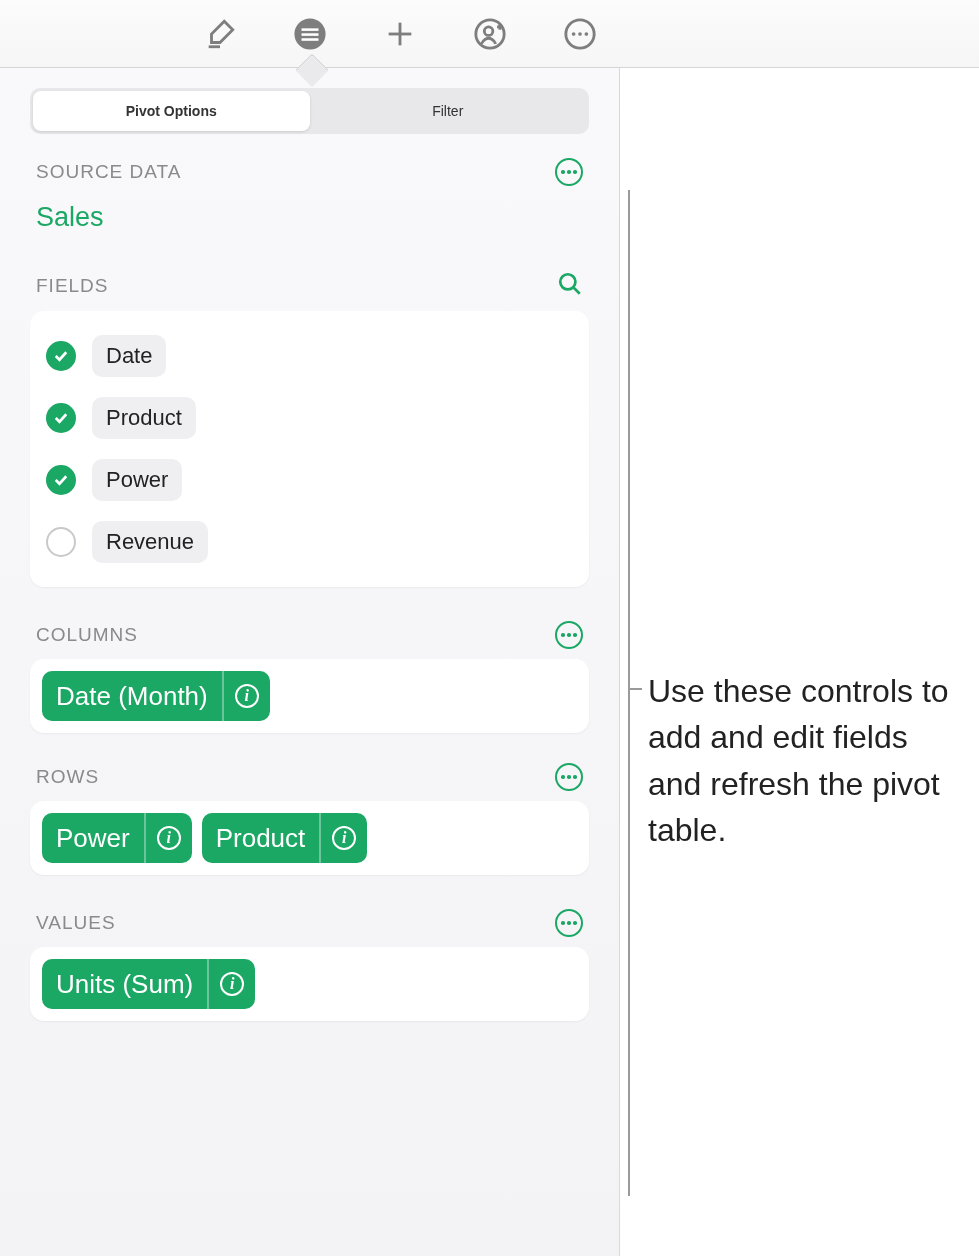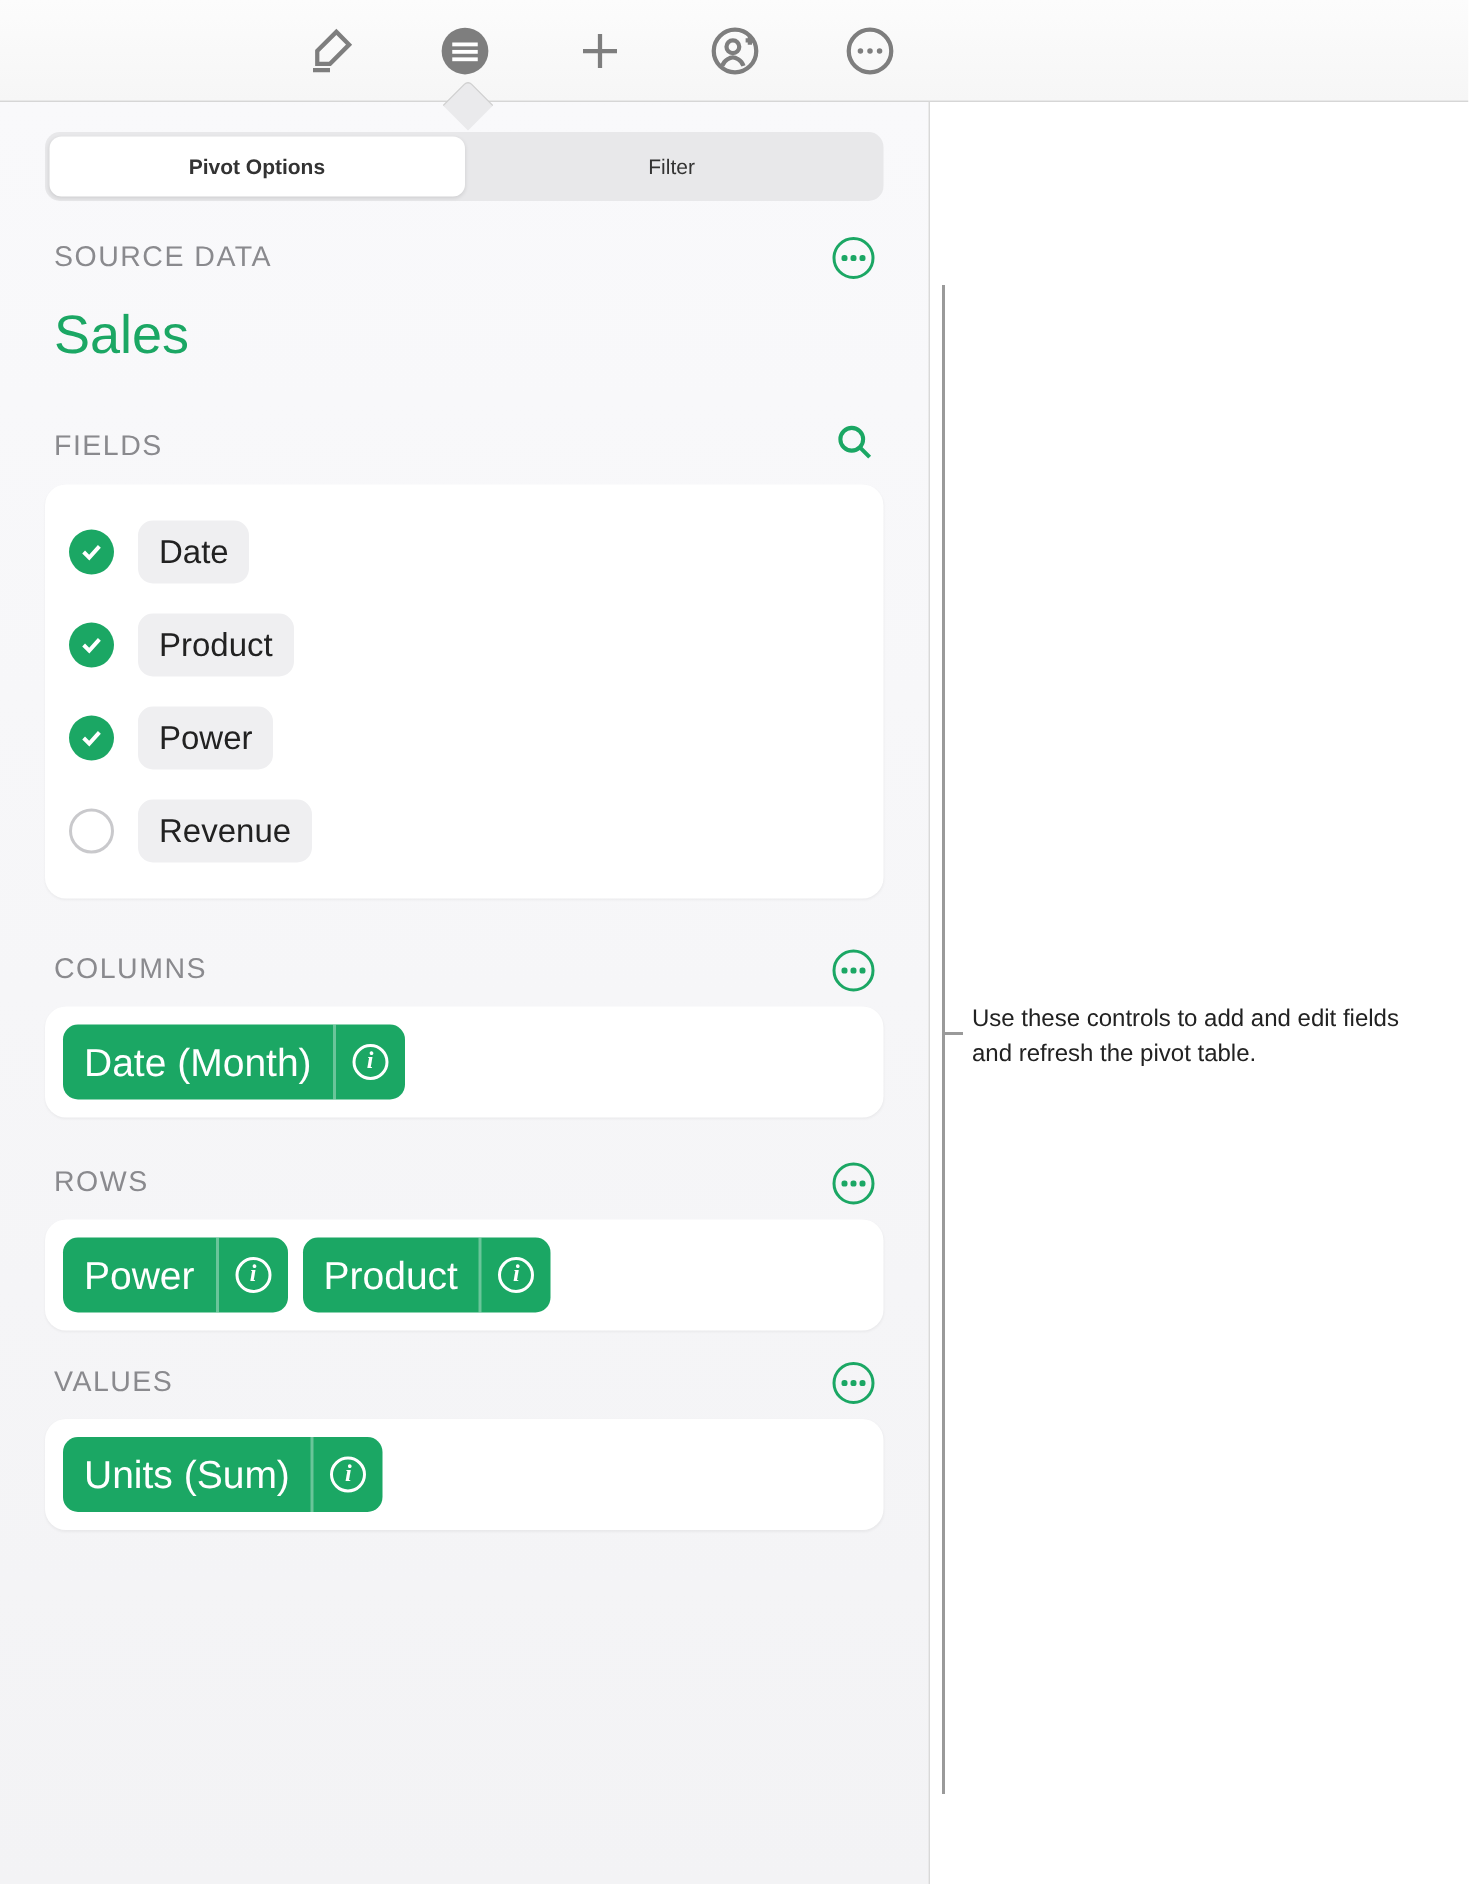--- a/index.html
+++ b/index.html
@@ -115,21 +115,21 @@
     border-radius: 50%;
     display: flex;
     align-items: center;
     justify-content: center;
     color: #1ba764;
   }
   .circ-btn .dots { display: flex; gap: 2.5px; }
   .circ-btn .dots span { width: 3.5px; height: 3.5px; background: #1ba764; border-radius: 50%; }
 
   .source-name {
-    font-size: 36px;
+    font-size: 27px;
     color: #1ba764;
     font-weight: 500;
     padding: 6px 6px 18px 6px;
   }
 
   .search-icon svg { width: 26px; height: 26px; stroke: #1ba764; stroke-width: 2.5; fill: none; }
 
   
   .card {
     background: #ffffff;
@@ -227,21 +227,21 @@
     top: 688px;
     width: 14px;
     height: 2px;
     background: #9a9a9a;
   }
   .callout-text {
     position: absolute;
     left: 648px;
     top: 668px;
     width: 310px;
-    font-size: 16px;
+    font-size: 32px;
     line-height: 1.45;
     color: #222;
   }
 </style>
 </head>
 <body>
 
 <div class="toolbar">
   <div class="topicon">
     <svg viewBox="0 0 24 24">
@@ -383,21 +383,21 @@
       </div>
       <div class="chip">
         <div class="chip-label">Product</div>
         <div class="chip-sep"></div>
         <div class="chip-info">
             <div class="iring">i</div>
           </div>
       </div>
     </div>
 
-    <div class="section-head" style="margin-top:21px;align-items:center;">
+    <div class="section-head" style="margin-top:34px;align-items:center;">
       <div class="section-label">VALUES</div>
       <div class="circ-btn">
         <div class="dots">
             <span></span>
             <span></span>
             <span></span>
           </div>
       </div>
     </div>
     <div class="zone-card">

